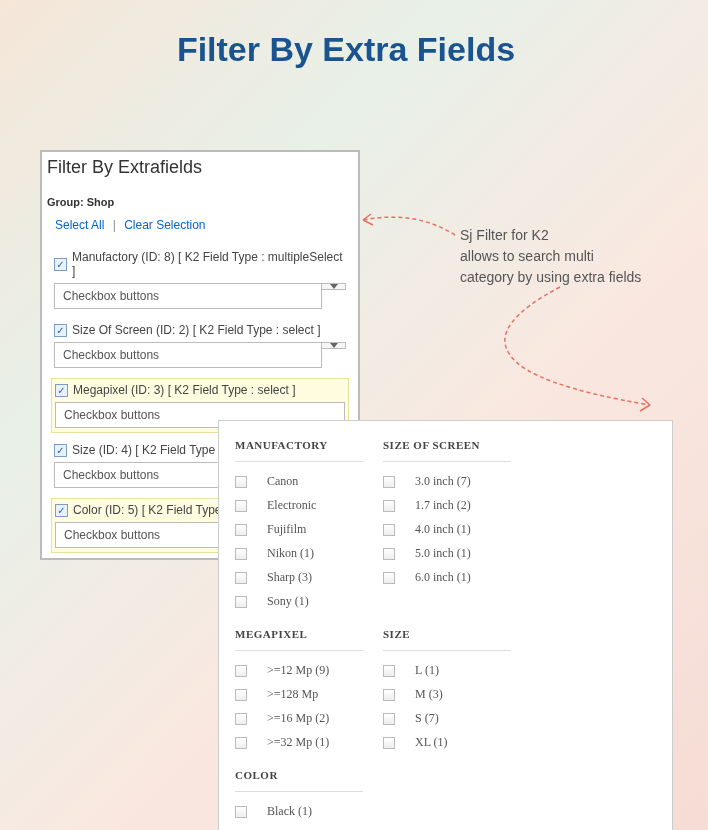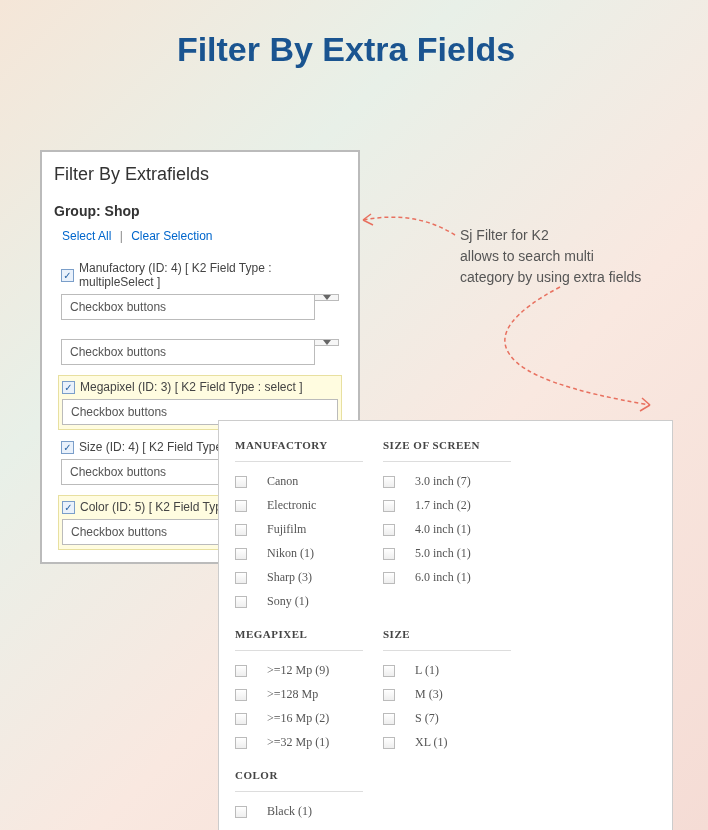--- a/index.html
+++ b/index.html
@@ -18,33 +18,33 @@
   color: #1a5490;
   padding: 30px 16px 50px 0;
 }
 .panel-config {
   position: absolute;
   left: 40px;
   top: 150px;
   width: 320px;
   background: #fff;
   border: 2px solid #bbb;
-  padding: 12px;
+  padding: 5px;
   font-size: 13px;
   color: #333;
 }
 .panel-config h2 {
   font-size: 18px;
   font-weight: normal;
   margin-bottom: 18px;
   color: #333;
 }
 .group-label {
   font-weight: bold;
-  font-size: 14px;
+  font-size: 11px;
   margin-bottom: 10px;
 }
 .link-row {
   margin: 8px 0 14px 8px;
   color: #8a8a8a;
   font-size: 12px;
 }
 .link-row a {
   color: #0066cc;
   text-decoration: none;
@@ -169,32 +169,36 @@
   <div class="group-label">Group: Shop</div>
   <div class="link-row">
     <a>Select All</a>
     <span class="sep">|</span>
     <a>Clear Selection</a>
   </div>
   <div id="config-fields">
       <div class="field-row">
         <div class="field-label">
           <span class="chk checked"></span>
-          <span>Manufactory (ID: 4) [ K2 Field Type : multipleSelect ]</span>
+          <span>Manufactory (ID: 8) [ K2 Field Type : multipleSelect ]</span>
         </div>
         <div class="select-wrap">
           <div class="select-box">Checkbox buttons</div>
           <div class="select-arrow">
             <svg viewBox="0 0 8 5">
               <path d="M0 0 L4 5 L8 0 Z" fill="#666"></path>
             </svg>
           </div>
         </div>
       </div>
       <div class="field-row">
+        <div class="field-label">
+          <span class="chk checked"></span>
+          <span>Size Of Screen (ID: 2) [ K2 Field Type : select ]</span>
+        </div>
         <div class="select-wrap">
           <div class="select-box">Checkbox buttons</div>
           <div class="select-arrow">
             <svg viewBox="0 0 8 5">
               <path d="M0 0 L4 5 L8 0 Z" fill="#666"></path>
             </svg>
           </div>
         </div>
       </div>
       <div class="field-row highlighted">

